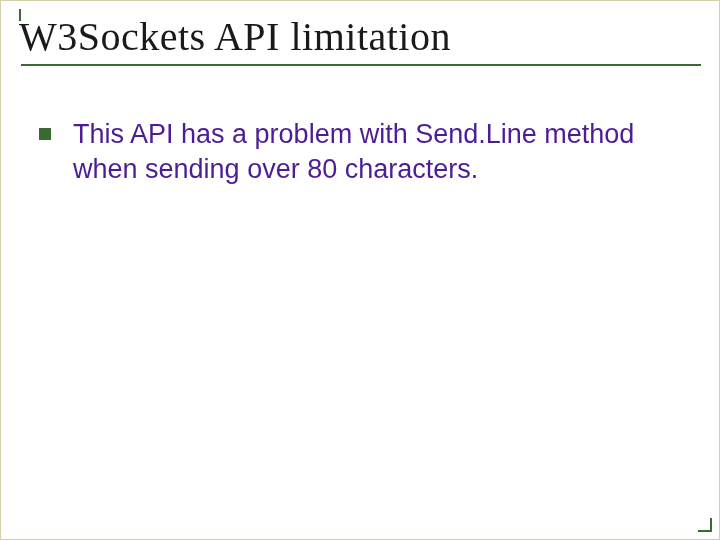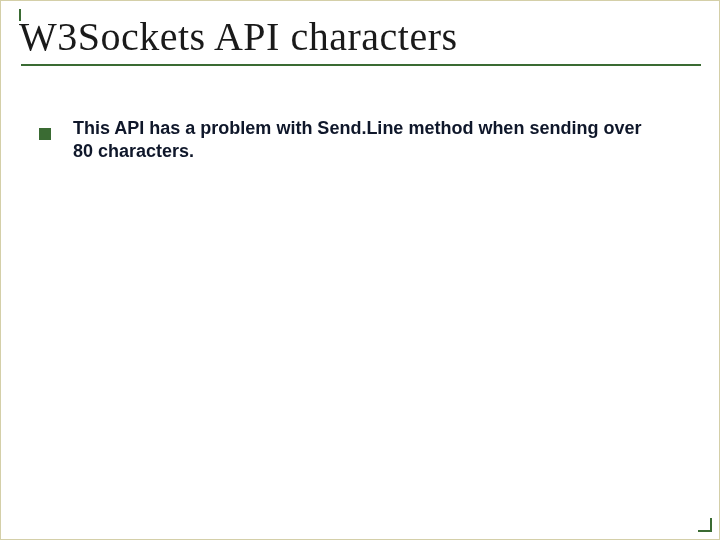--- a/index.html
+++ b/index.html
@@ -55,24 +55,24 @@
     }
     .bullet-icon {
       width: 12px;
       height: 12px;
       background: #3a6b33;
       margin-top: 11px;
       margin-right: 22px;
       flex-shrink: 0;
     }
     .bullet-text {
-      font-size: 18px;
+      font-size: 27px;
       line-height: 1.3;
-      color: #0f172a;
-      font-weight: 700;
+      color: #4c1d95;
+      font-weight: 400;
     }
     .corner-mark {
       position: absolute;
       bottom: 7px;
       right: 7px;
       width: 14px;
       height: 14px;
     }
     .corner-mark::before {
       content: "";
@@ -92,21 +92,21 @@
       height: 14px;
       background: #3a6b33;
     }
   </style>
 </head>
 <body>
 
 <div class="slide">
   <div class="title-container">
     <div class="title-tick-top"></div>
-    <h1 class="title">W3Sockets API characters</h1>
+    <h1 class="title">W3Sockets API limitation</h1>
     <div class="title-underline"></div>
   </div>
   <div class="body">
     <div class="bullet-line">
       <div class="bullet-icon"></div>
       <div class="bullet-text">This API has a problem with Send.Line method when sending over 80 characters.</div>
     </div>
   </div>
   <div class="corner-mark"></div>
 </div>

